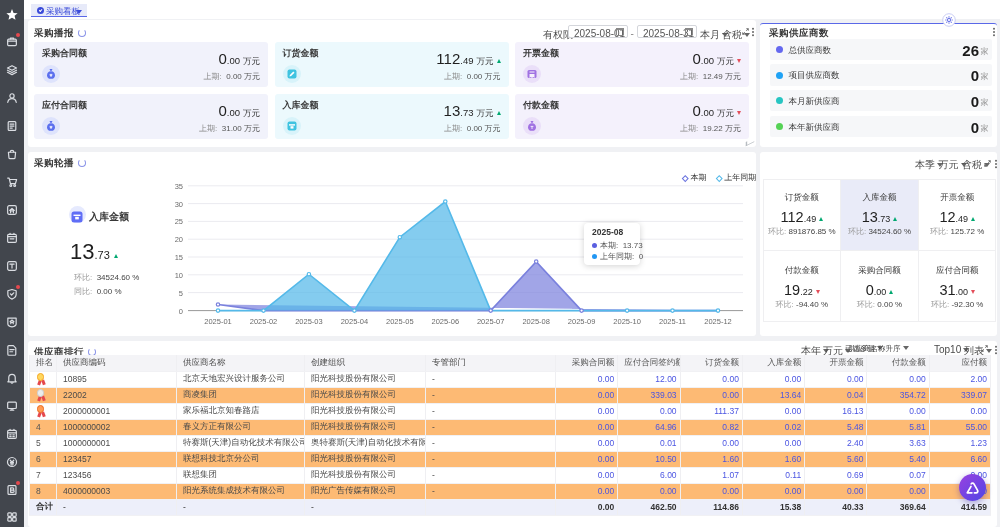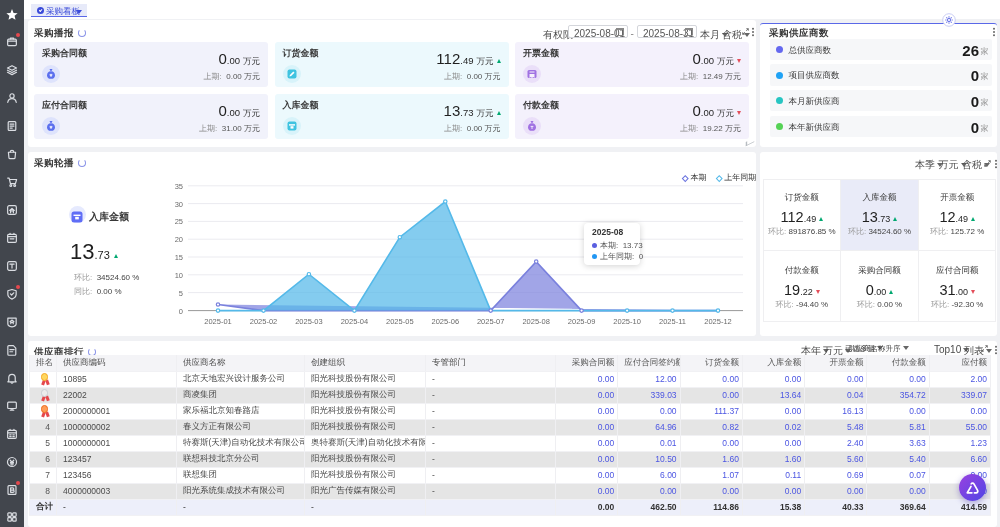--- a/index.html
+++ b/index.html
@@ -33,23 +33,23 @@
 .mcell .mt{font-size:8.5px;color:#383838}
 .mcell .mv{margin-top:4px;white-space:nowrap}
 .mcell .mv .i{font-size:14.5px;color:#1f1f1f}
 .mcell .mv .d{font-size:9px;color:#1f1f1f}
 .mcell .mh{font-size:8px;color:#999;white-space:nowrap}
 .mcell .mh b{font-weight:normal;color:#444}
 table.rank{border-collapse:collapse;table-layout:fixed;font-size:8.5px;border-left:1px solid #efeff2}
 table.rank td,table.rank th{border-right:1px solid #efeff2;border-bottom:1px solid #f1f1f4;padding:0 6px;height:16px;overflow:hidden;white-space:nowrap;font-weight:normal}
 table.rank th{background:#f4f4f7;color:#555}
 table.rank .num{text-align:right;color:#4b55e2;padding-right:3px}
-table.rank .ctr{text-align:right;color:#555}
+table.rank .ctr{text-align:left;color:#555}
 table.rank .txt{text-align:left;color:#4a4a4a}
-table.rank tr.alt td{background:#e5e5e5}
+table.rank tr.alt td{background:#fdba74}
 table.rank tr.total td{background:#edeffa;color:#333}
 table.rank tr.total .num{color:#333;font-weight:bold}
 .sideicon{position:absolute;left:6px;width:12px;height:12px}.sideicon svg{width:12px;height:12px}
 
 .medal{display:inline-block;position:relative;width:10px;height:12px;vertical-align:middle}
 .medal:before{content:"";position:absolute;left:2px;top:6.5px;width:2.5px;height:5px;background:#e5484d;transform:rotate(20deg)}
 .medal:after{content:"";position:absolute;right:2px;top:6.5px;width:2.5px;height:5px;background:#e5484d;transform:rotate(-20deg)}
 .medal i{position:absolute;left:0.5px;top:0;width:7.5px;height:7.5px;border-radius:50%;z-index:1;border:1.4px solid}
 .m1 i{background:#ffd75e;border-color:#f5a623}
 .m2 i{background:#ececec;border-color:#c9ced4}

